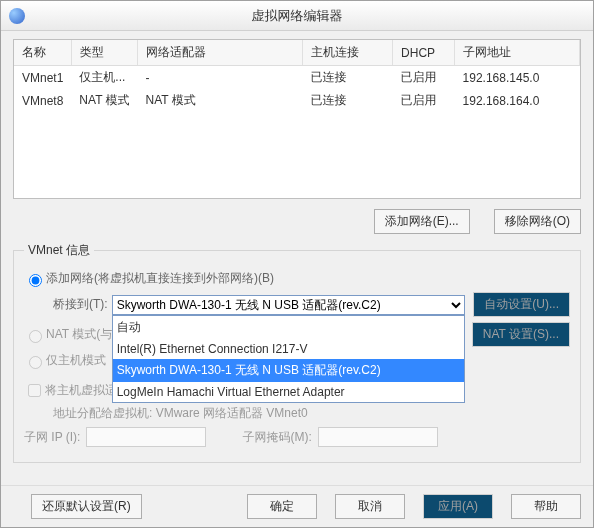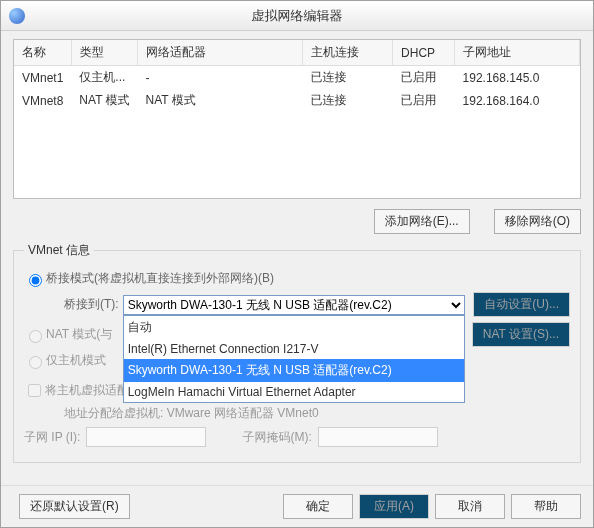--- a/index.html
+++ b/index.html
@@ -16,32 +16,32 @@
 tr.selected td{background:#f2f6fb}
 .col-name{width:55px}.col-type{width:55px}.col-ext{width:165px}.col-host{width:90px}.col-dhcp{width:62px}
 .btnrow{display:flex;justify-content:flex-end;gap:24px;margin:10px 0 8px 0}
 button{background:#f6f6f6;border:1px solid #adadad;padding:3px 10px;font-size:12px;color:#333;cursor:pointer;min-width:78px}
 button:disabled{color:#a0a0a0;border-color:#cfcfcf;background:#0c4a6e}
 fieldset{border:1px solid #d4d4d4;padding:6px 10px 10px 10px;margin:0}
 legend{padding:0 4px;color:#333}
 .row{display:flex;align-items:center;margin:5px 0;color:#666}
 .row.disabled{color:#9a9a9a}
 .radio,.check{margin-right:4px}
-.indent{margin-left:40px}
+.indent{margin-left:29px}
 .lbl{margin-right:4px}
 .combo{flex:1;position:relative}
 .combo select{width:100%;height:20px;border:1px solid #7a9ac6;background:#fff}
 .dropdown{position:absolute;left:0;right:0;top:20px;border:1px solid #7a9ac6;background:#fff;z-index:10}
 .dropdown div{padding:3px 4px;color:#333}
 .dropdown div.hi{background:#3388ff;color:#fff}
 .sidebtn{margin-left:8px;min-width:86px}
 .txt{width:120px;height:20px;border:1px solid #cfcfcf;background:#fafafa;margin:0 6px}
 .footer{display:flex;align-items:center;padding:8px 12px;border-top:1px solid #ddd;background:#f0f0f0}
 .footer .spacer{flex:1}
-.footer button{min-width:70px;margin-left:6px}
+.footer button{min-width:70px;margin-left:18px}
 </style>
 </head>
 <body>
 
 <div class="window">
   <div class="titlebar">
     <span class="icon"></span>
     <span class="title">虚拟网络编辑器</span>
   </div>
   <div class="content">
@@ -80,21 +80,21 @@
     <div class="btnrow">
       <button>添加网络(E)...</button>
       <button>移除网络(O)</button>
     </div>
 
     <fieldset>
       <legend>VMnet 信息</legend>
 
       <div class="row">
         <input type="radio" class="radio" checked="" style="">
-        <span>桥接模式(将虚拟机直接连接到外部网络)(B)</span>
+        <span>添加网络(将虚拟机直接连接到外部网络)(B)</span>
       </div>
       <div class="row indent">
         <span class="lbl">桥接到(T):</span>
         <div class="combo">
           <select>
             <option>Skyworth DWA-130-1 无线 N USB 适配器(rev.C2)</option>
           </select>
           <div class="dropdown" id="dd">
               <div>自动</div>
               <div>Intel(R) Ethernet Connection I217-V</div>
@@ -133,17 +133,17 @@
         <span>子网掩码(M):</span>
         <input class="txt" disabled="" style="">
       </div>
     </fieldset>
   </div>
 
   <div class="footer">
     <button>还原默认设置(R)</button>
     <span class="spacer"></span>
     <button>确定</button>
+    <button>取消</button>
     <button disabled="">应用(A)</button>
-    <button>取消</button>
     <button>帮助</button>
   </div>
 </div>
 
 </body></html>

